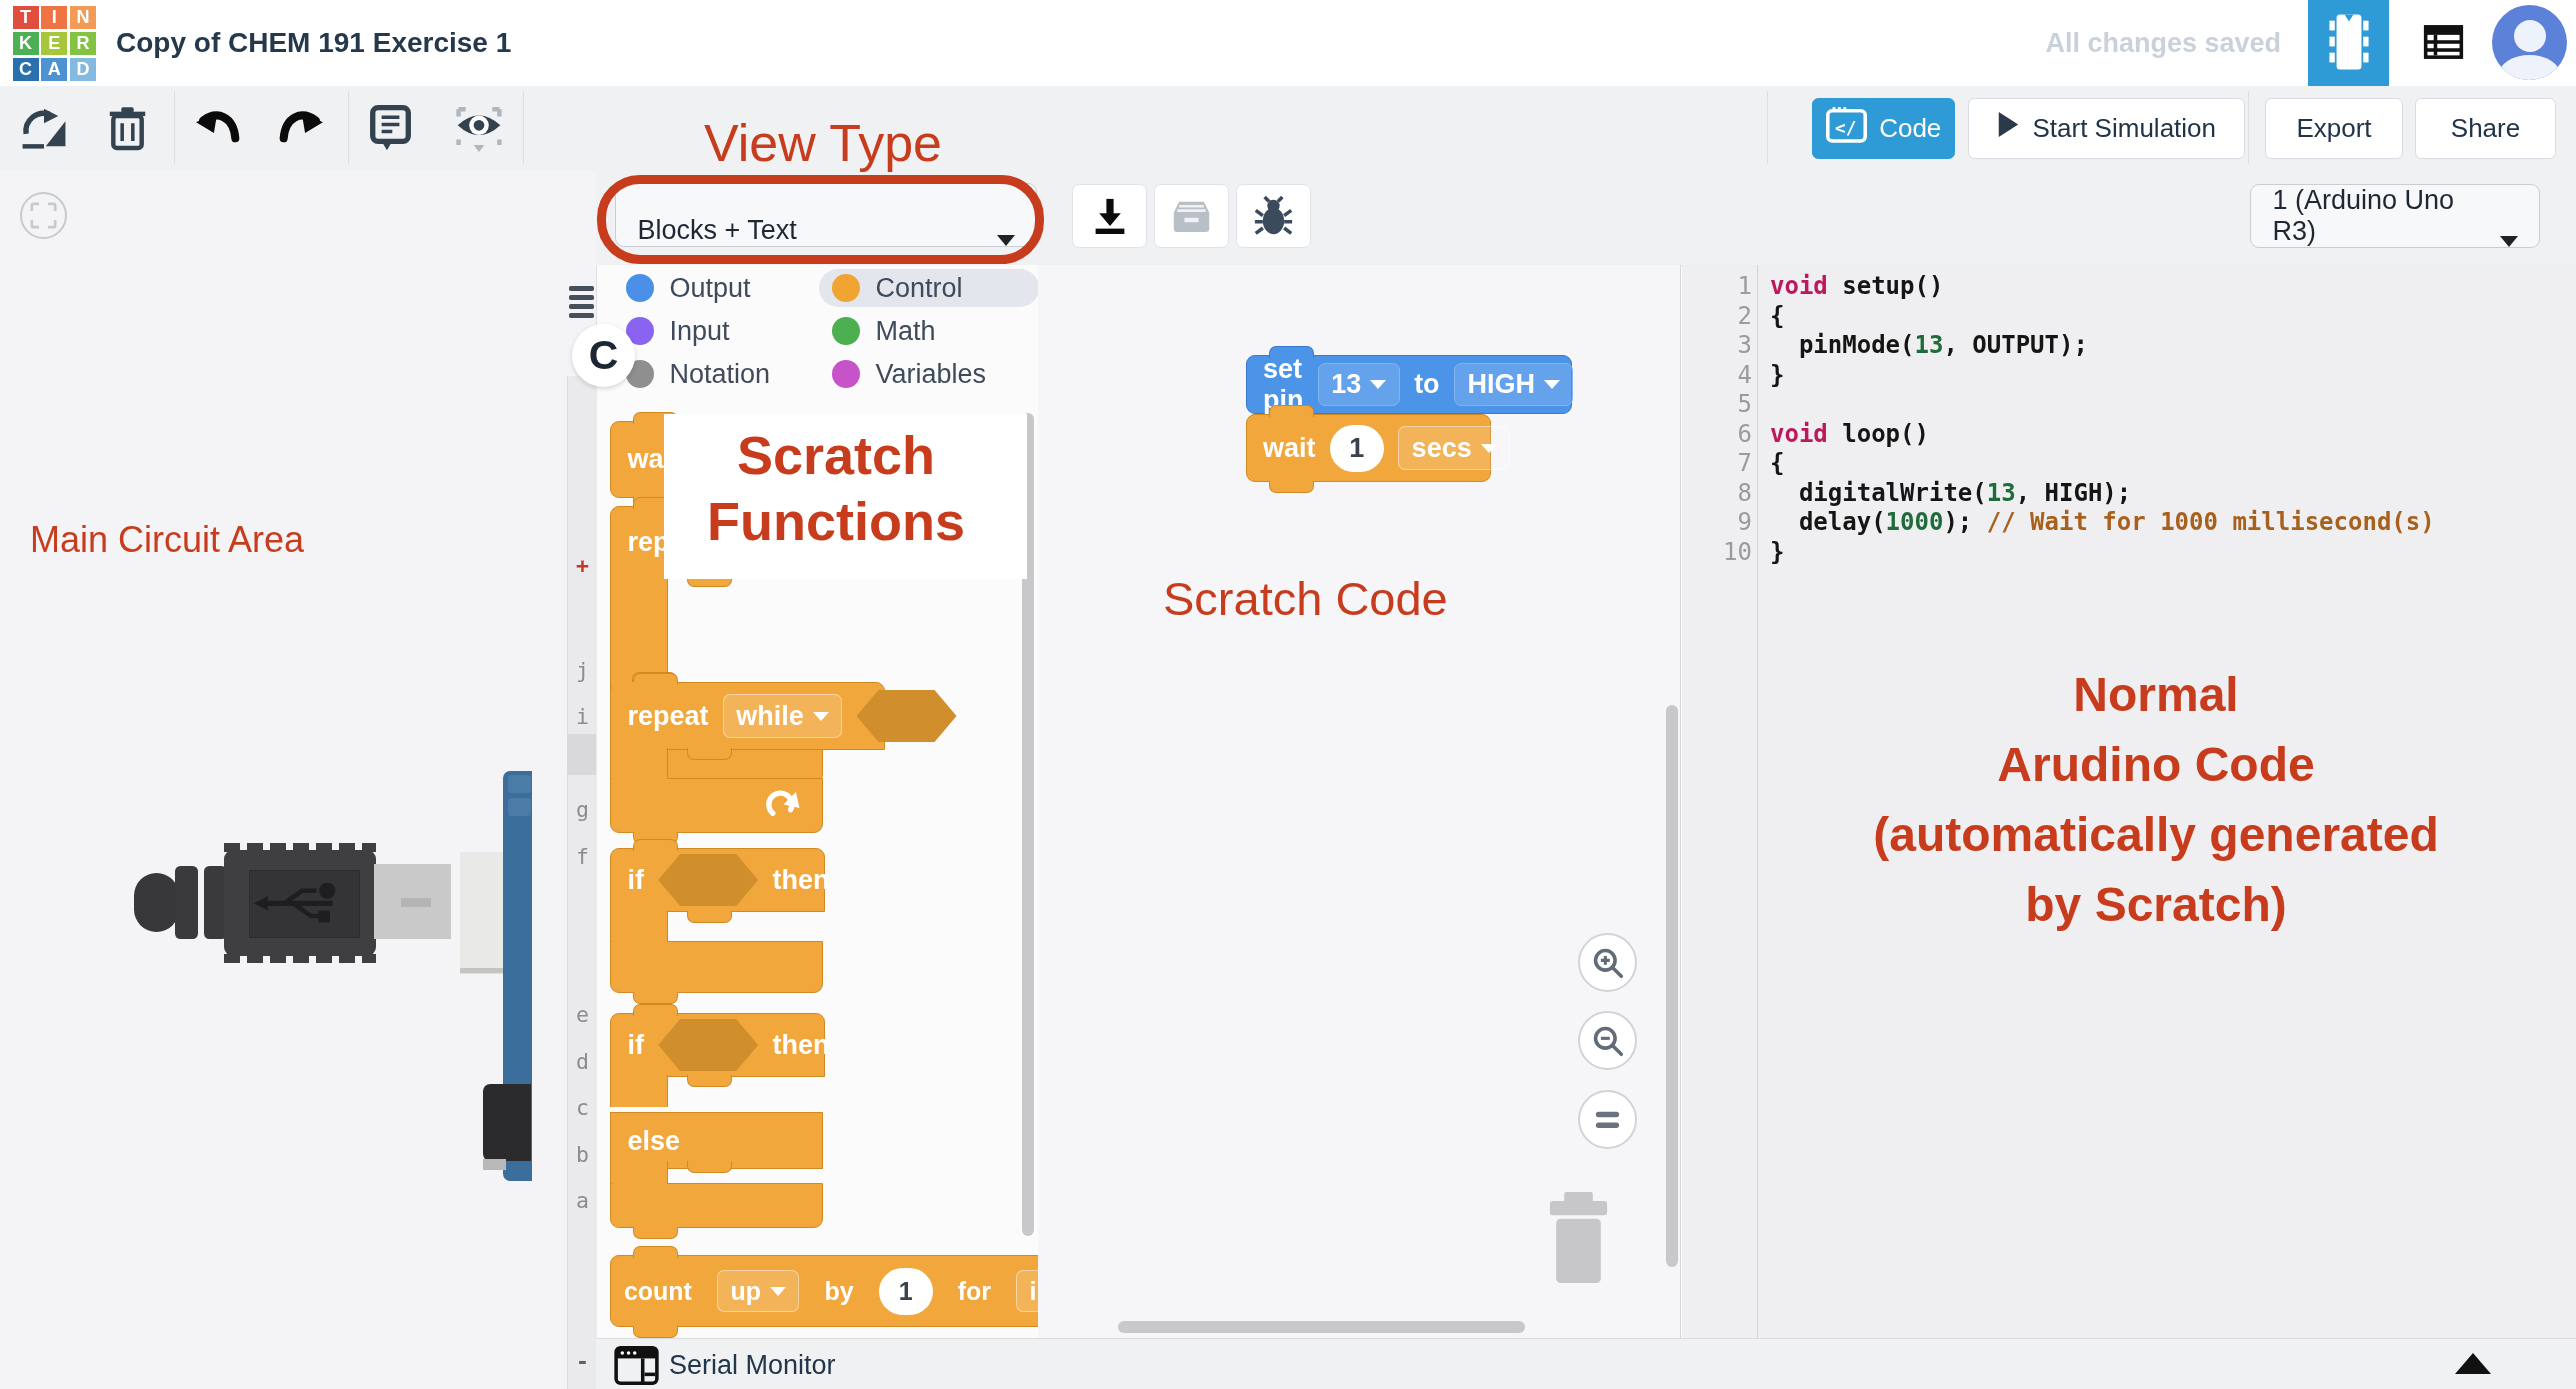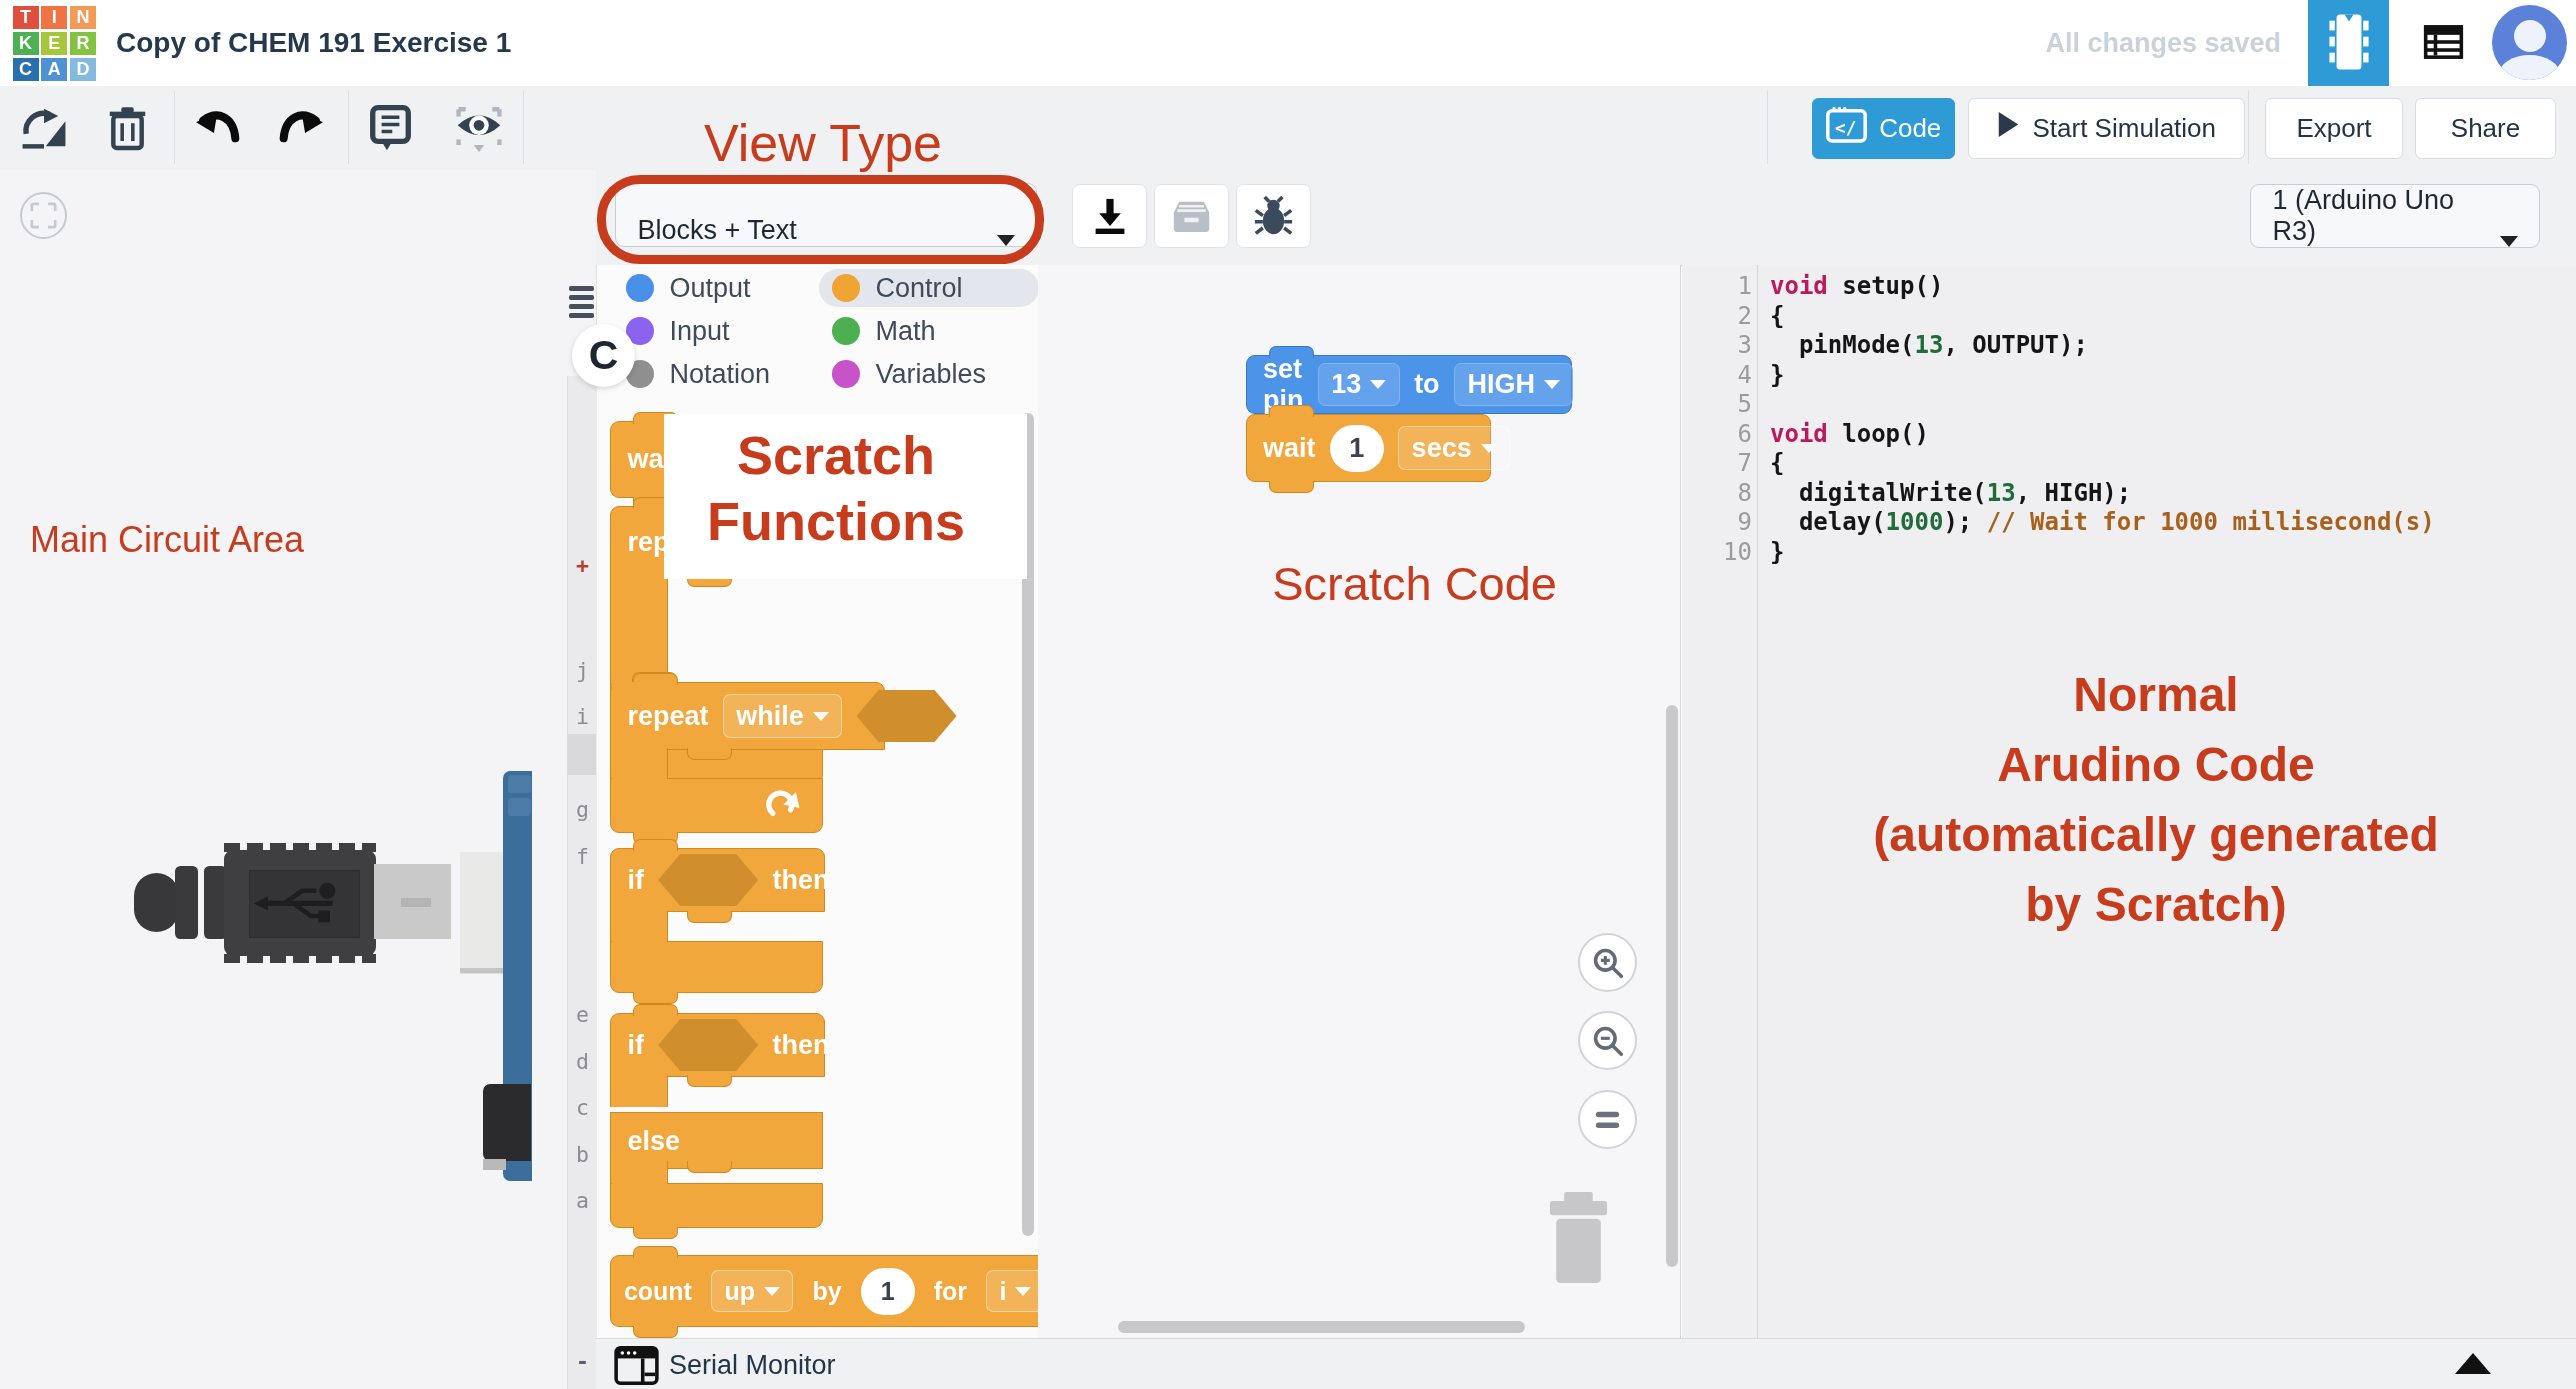--- a/index.html
+++ b/index.html
@@ -437,21 +437,21 @@
       <div class="patch" style="left:15px;top:808px;width:55px;height:6.3px"></div>
       <div class="arm-tab" style="left:90px;top:810px"></div>
       <div class="c-part" style="left:13.4px;top:847px;width:213px;height:57px">
         <span class="else-lbl">else</span>
       </div>
       <div class="c-part c-mid" style="left:13.4px;top:896px;width:58px;height:23px"></div>
       <div class="patch" style="left:15px;top:894px;width:55px;height:6.3px"></div>
       <div class="arm-tab" style="left:90px;top:896px"></div>
       <div class="c-part c-bot" style="left:13.4px;top:918px;width:213px;height:45px"></div>
       <div class="patch" style="left:15px;top:915px;width:55px;height:6.3px"></div>
-      <div class="sb" style="left:13.4px;top:990px;width:444px;height:72px;font-size:25px;gap:19px;padding:0 12.5px">
+      <div class="sb" style="left:13.4px;top:990px;width:444px;height:72px;font-size:25px;gap:25px;padding:0 12.5px">
         <span>count</span>
         <span class="dd">
           <span>up</span>
           <span class="car"></span>
         </span>
         <span>by</span>
         <span class="numslot">1</span>
         <span>for</span>
         <span class="dd">
           <span>i</span>
@@ -517,21 +517,21 @@
         <rect x="26" y="2" width="32" height="12" rx="2" fill="#c7c7ca"></rect>
         <rect x="10" y="12" width="64" height="16" rx="3" fill="#c7c7ca"></rect>
         <rect x="17" y="32" width="50" height="72" rx="5" fill="#c7c7ca"></rect>
       </svg>
     </div>
 
     <div id="canvas-vscroll"></div>
     <div id="canvas-hscroll"></div>
   </div>
 
-  <div class="red-label" style="left:1163px;top:556px;width:394px;text-align:right;font-size:47px">Scratch Code</div>
+  <div class="red-label" style="left:1163px;top:571px;width:394px;text-align:left;font-size:47px">Scratch Code</div>
 
   <div id="codepanel">
     <div id="gutter">
         <div class="ln">1</div>
         <div class="ln">2</div>
         <div class="ln">3</div>
         <div class="ln">4</div>
         <div class="ln">5</div>
         <div class="ln">6</div>
         <div class="ln">7</div>

